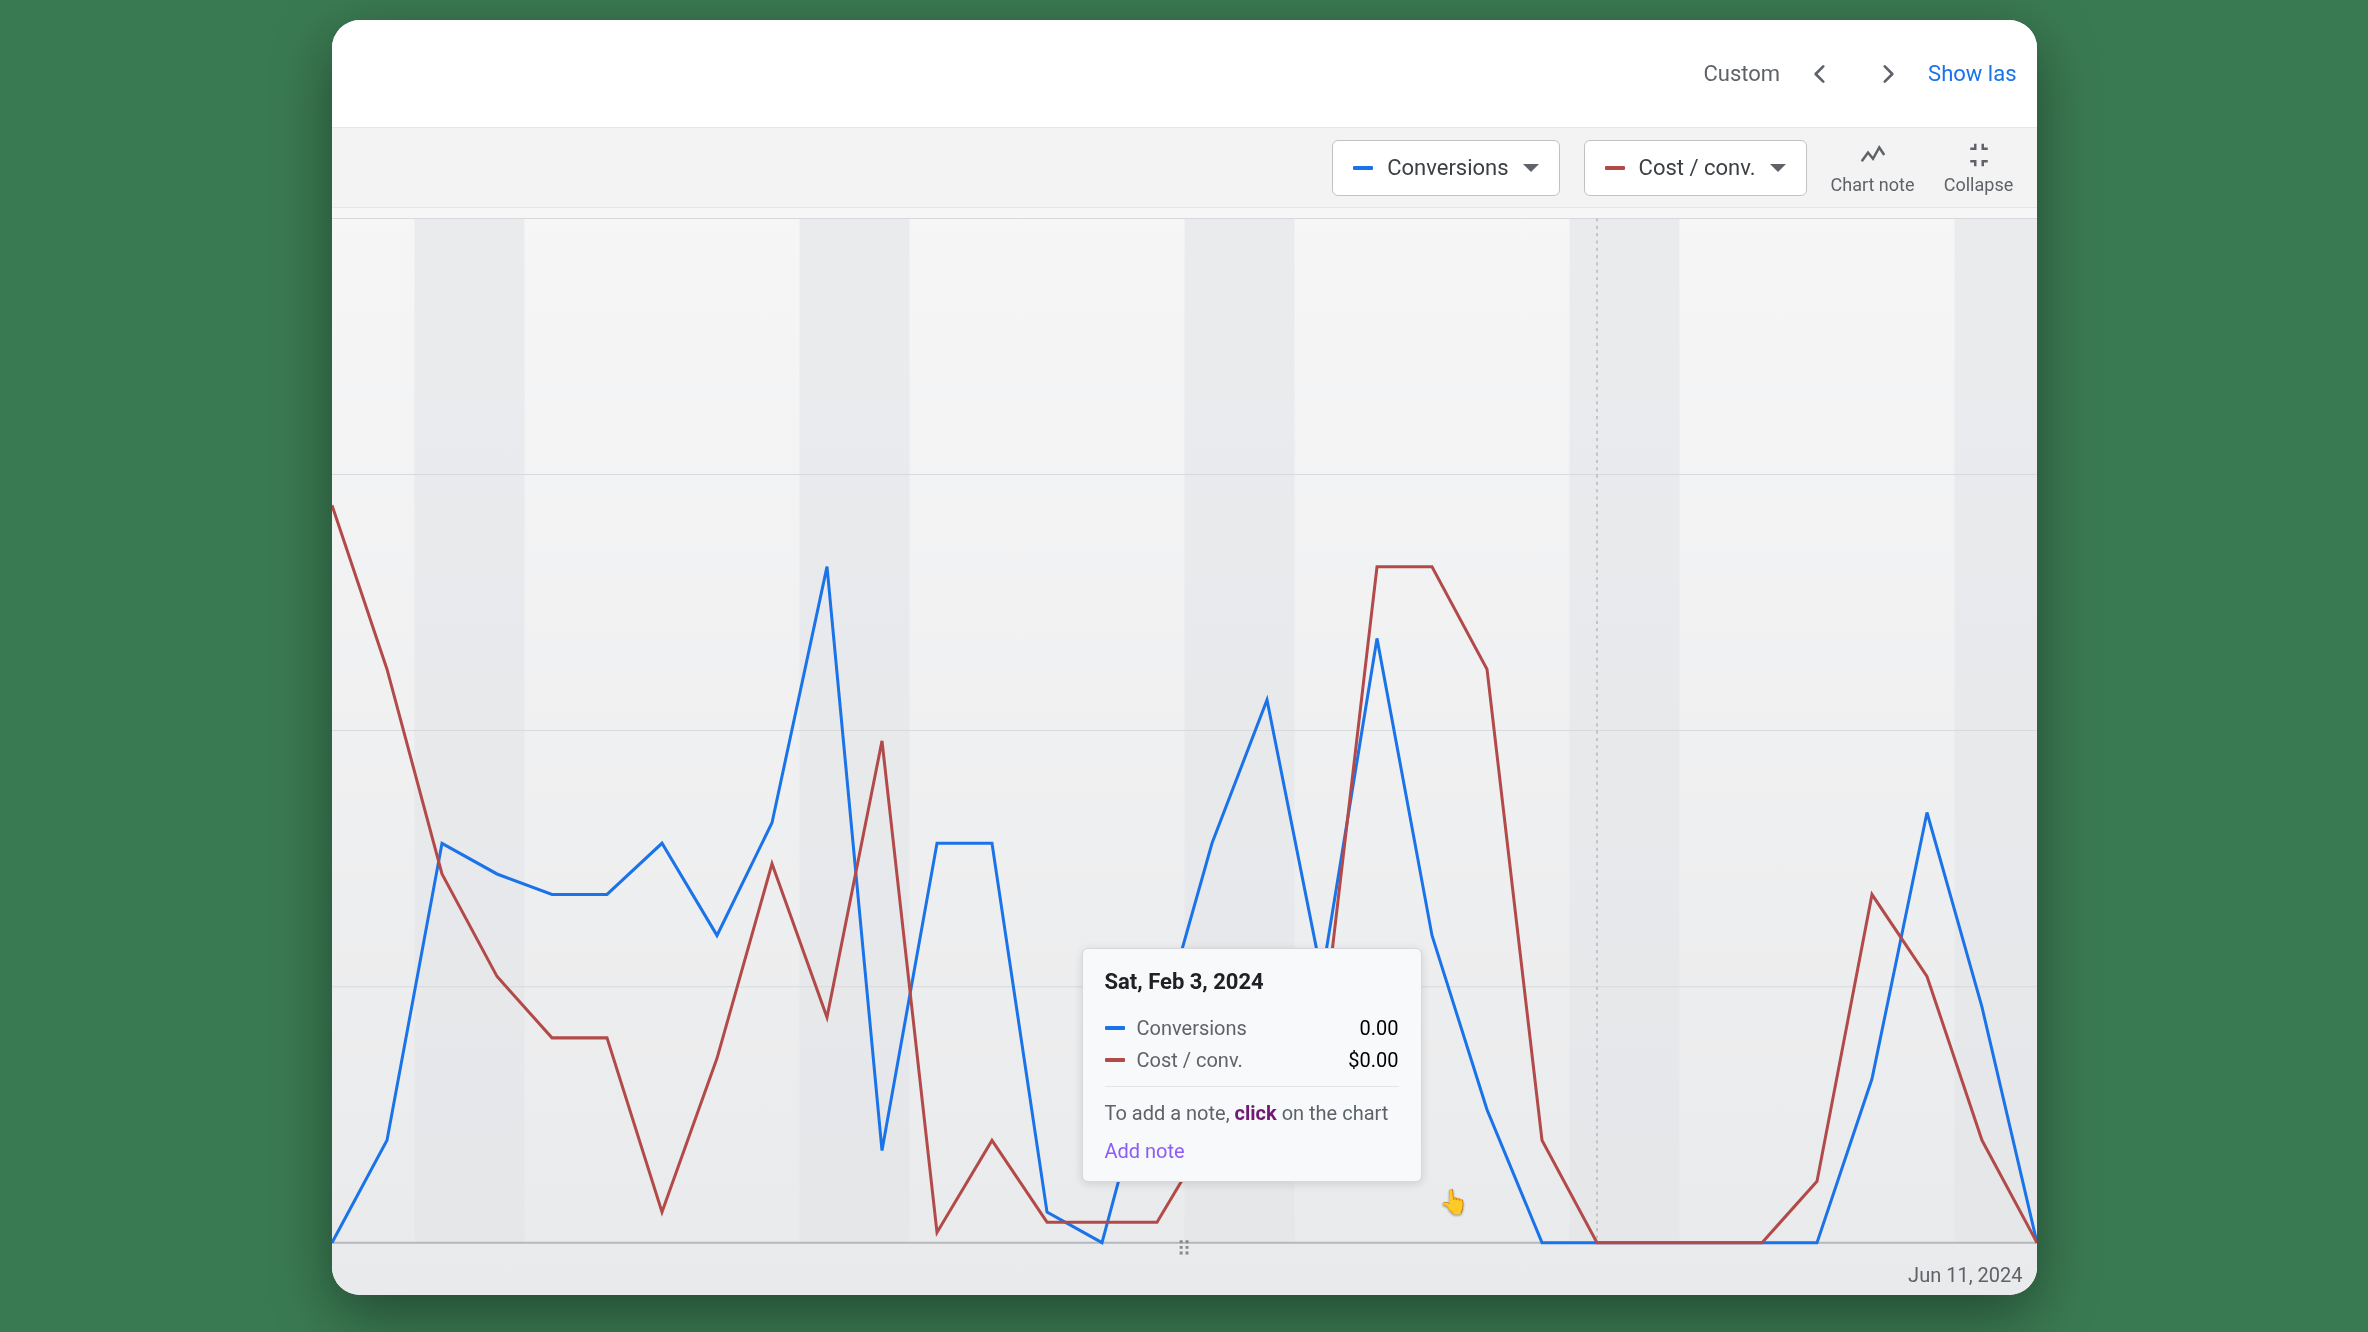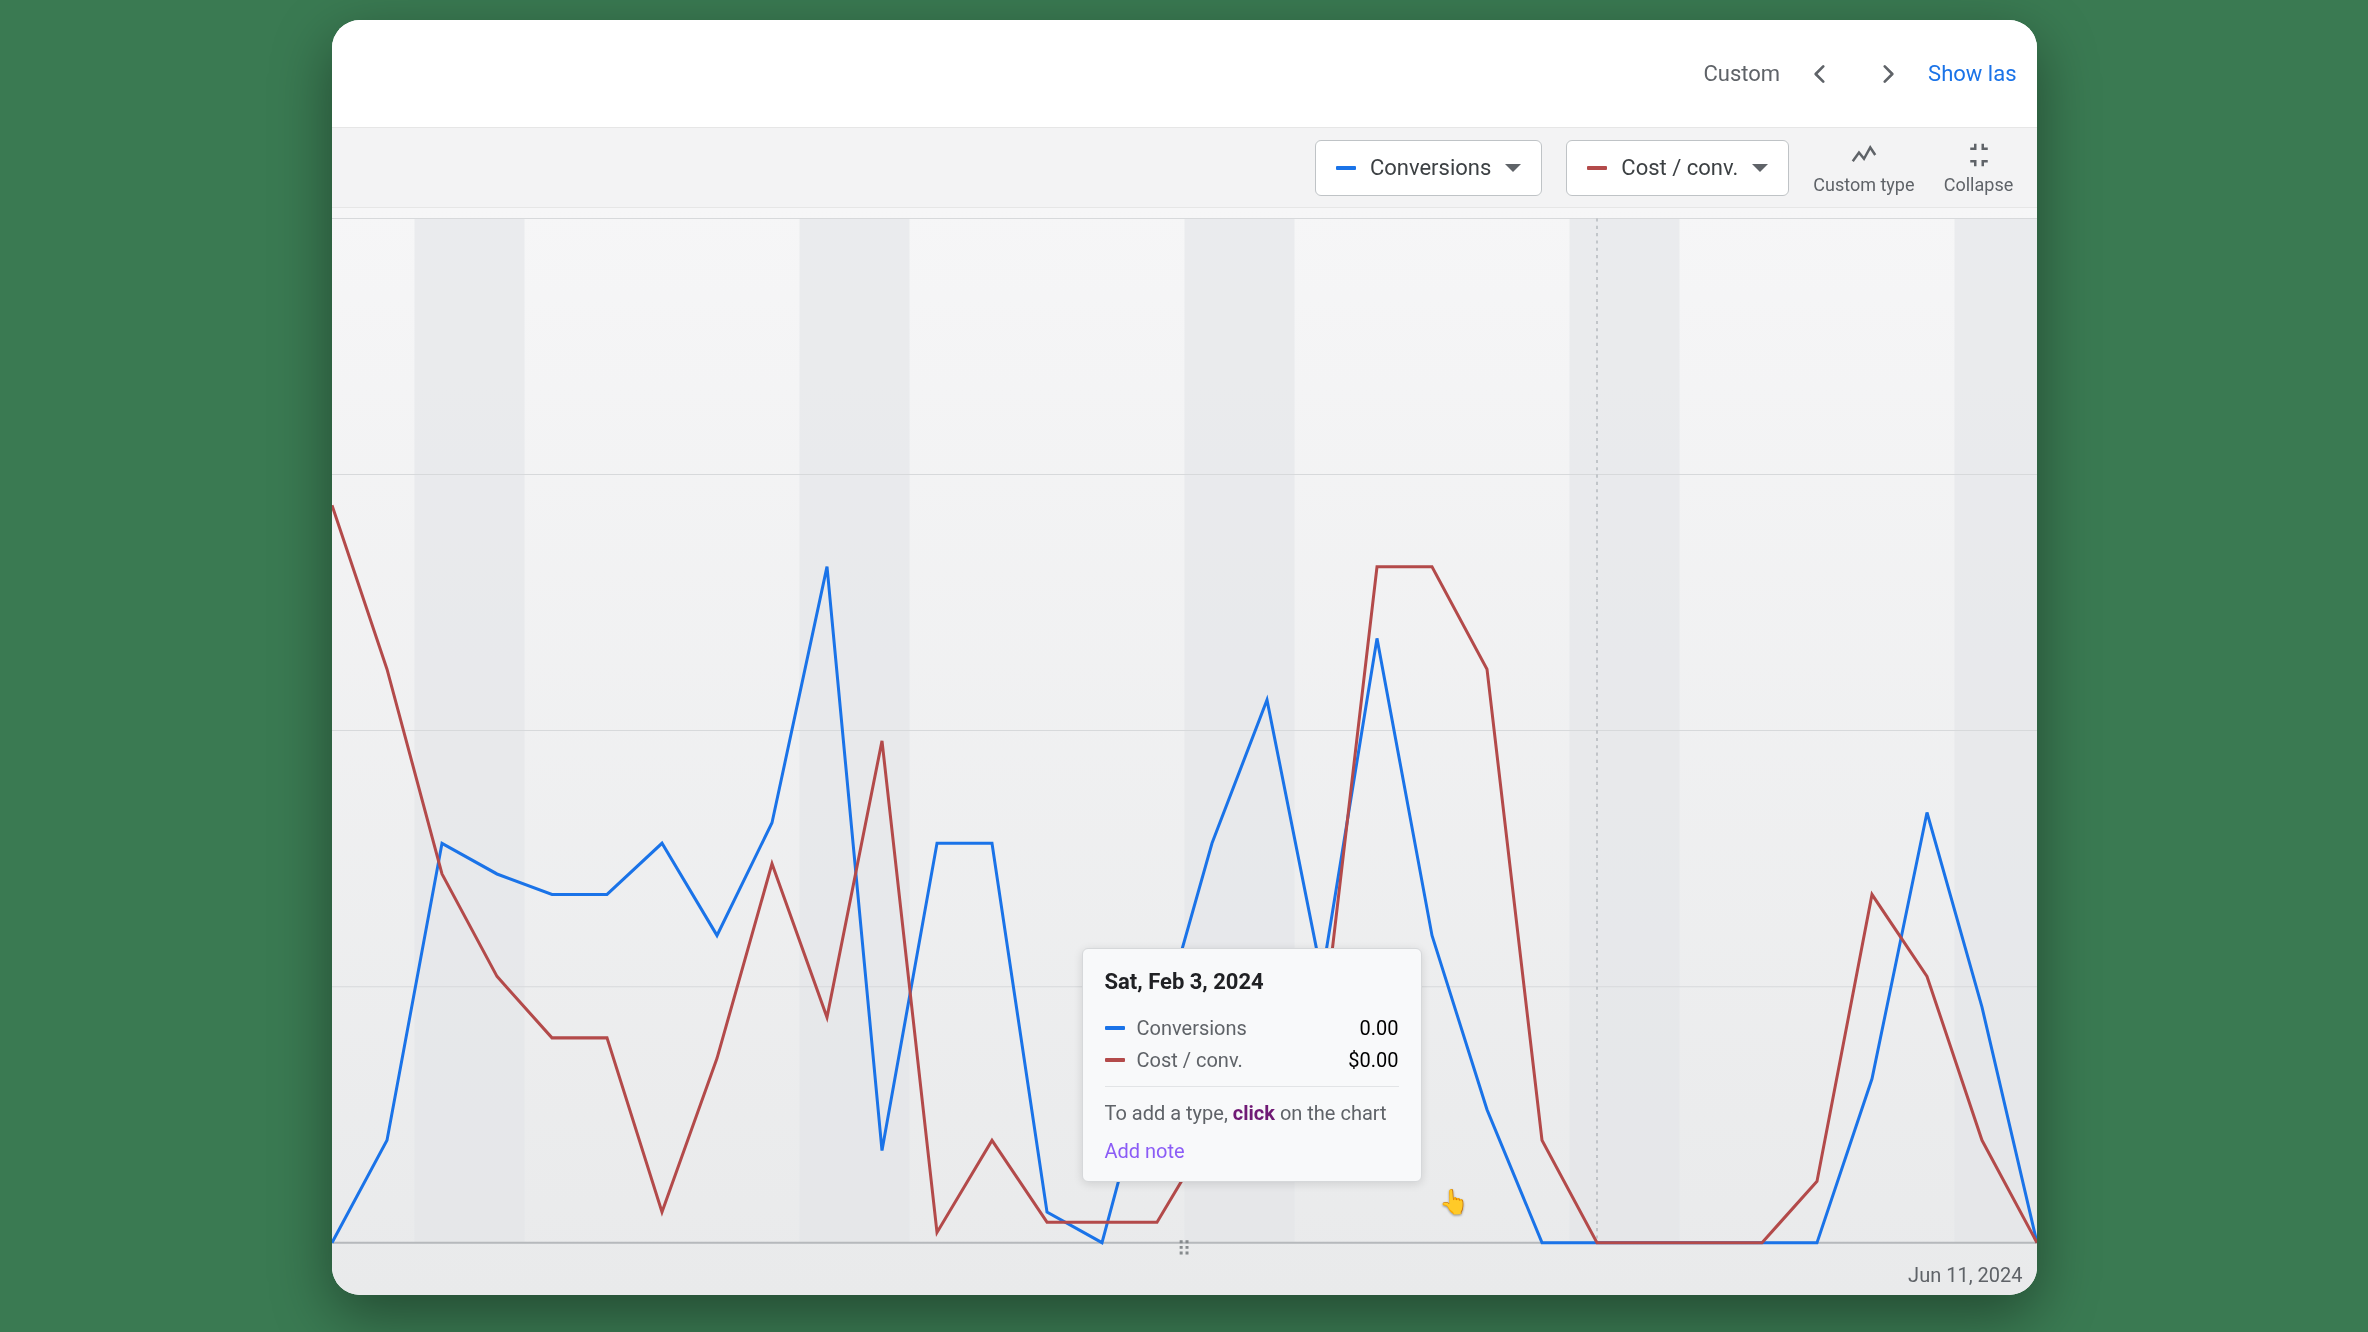--- a/index.html
+++ b/index.html
@@ -163,21 +163,21 @@
     </div>
     <div class="metric-pill">
       <span class="metric-swatch sw-red"></span>
       <span>Cost / conv.</span>
       <span class="caret-down"></span>
     </div>
     <div class="tool-btn">
       <svg viewBox="0 0 24 24">
           <path d="M3 17l5-7 4 5 5-9 4 6"></path>
         </svg>
-      <span>Custom type</span>
+      <span>Chart note</span>
     </div>
     <div class="tool-btn">
       <svg viewBox="0 0 24 24">
         <path d="M9 3v4H5M15 3v4h4M9 21v-4H5M15 21v-4h4"></path>
       </svg>
       <span>Collapse</span>
     </div>
   </div>
 
   <div class="chart-area">
@@ -204,21 +204,21 @@
         <span class="metric-swatch sw-blue"></span>
         <span class="lab">Conversions</span>
         <span class="val">0.00</span>
       </div>
       <div class="tt-row">
         <span class="metric-swatch sw-red"></span>
         <span class="lab">Cost / conv.</span>
         <span class="val">$0.00</span>
       </div>
       <div class="tt-note">
-        <span>To add a type, </span><b>click</b><span> on the chart</span>
+        <span>To add a note, </span><b>click</b><span> on the chart</span>
       </div>
       <div class="tt-add">Add note</div>
     </div>
 
     <span class="share-icon">⠿</span>
     <span class="cursor-ptr">👆</span>
     <span class="footer-date">Jun 11, 2024</span>
   </div>
 
 </div>

